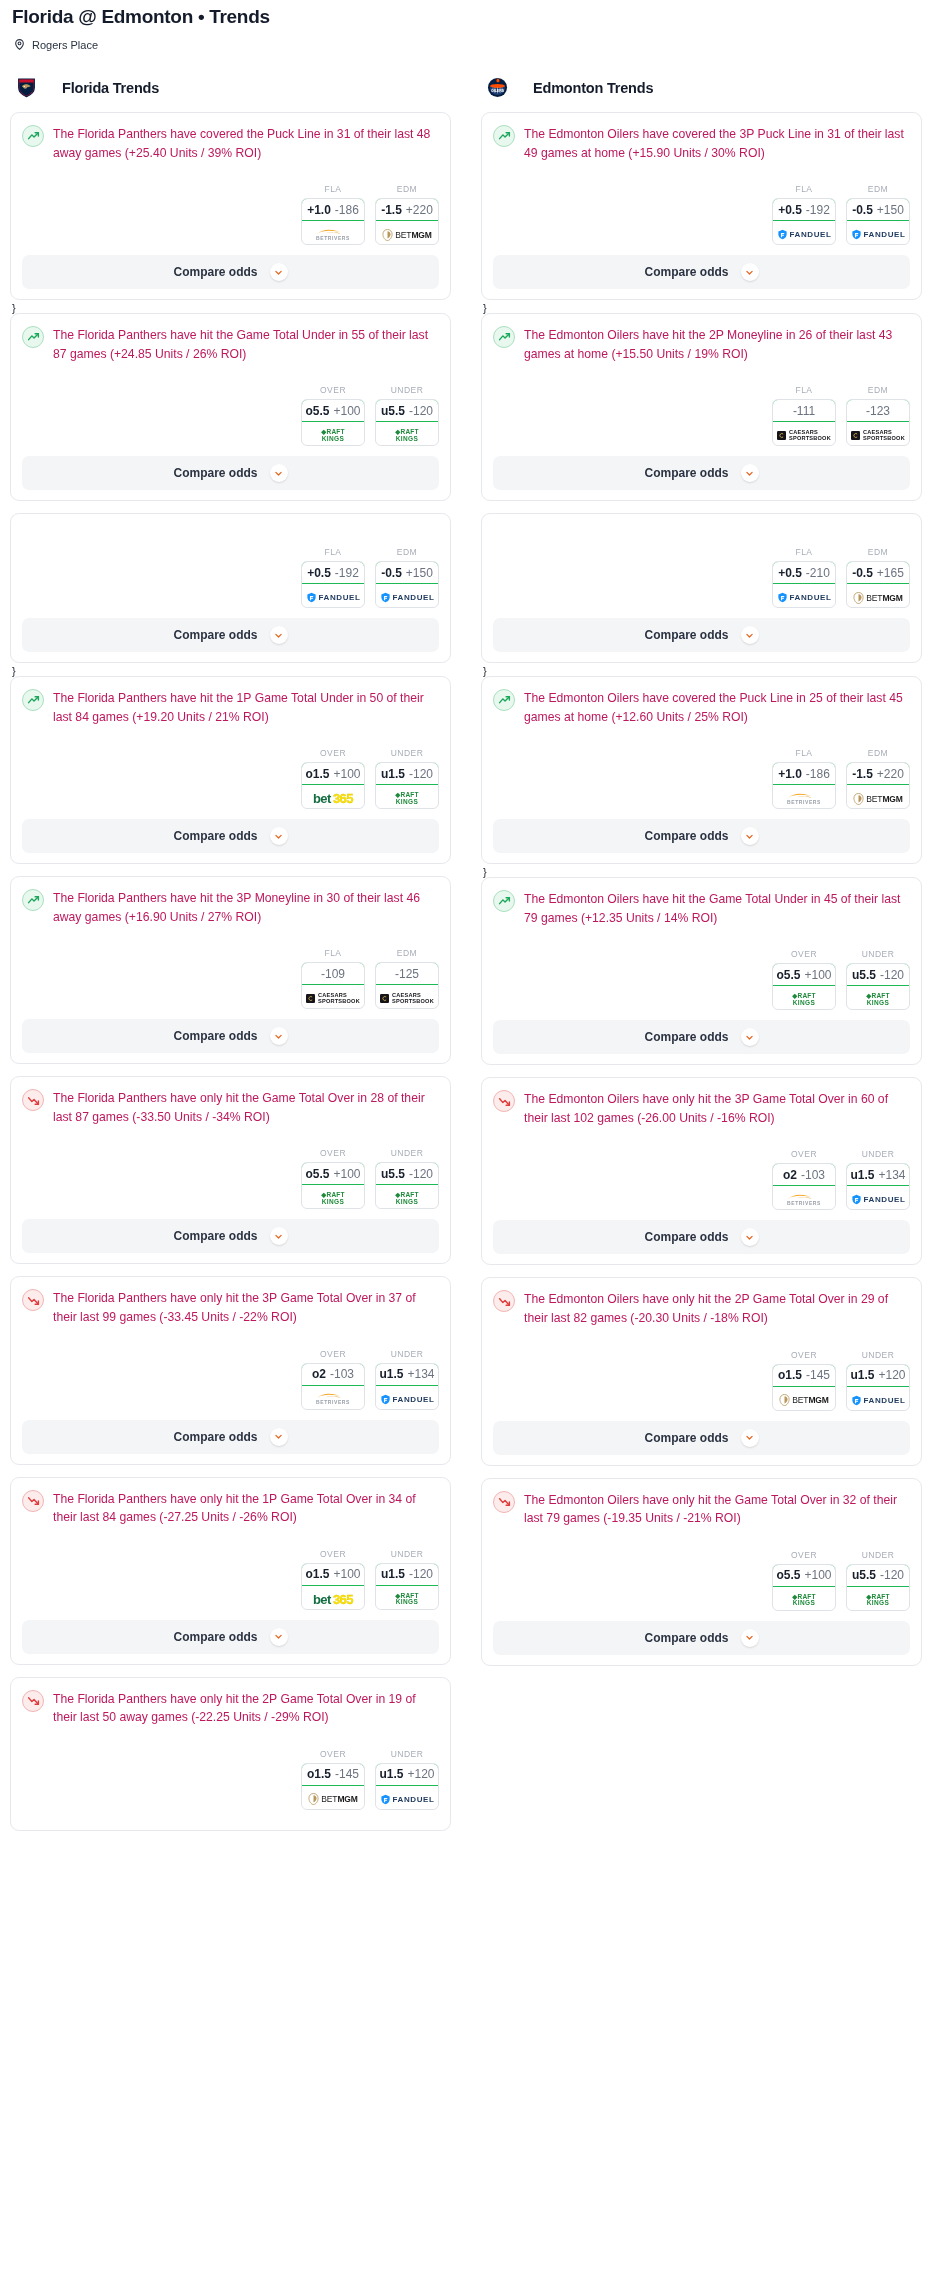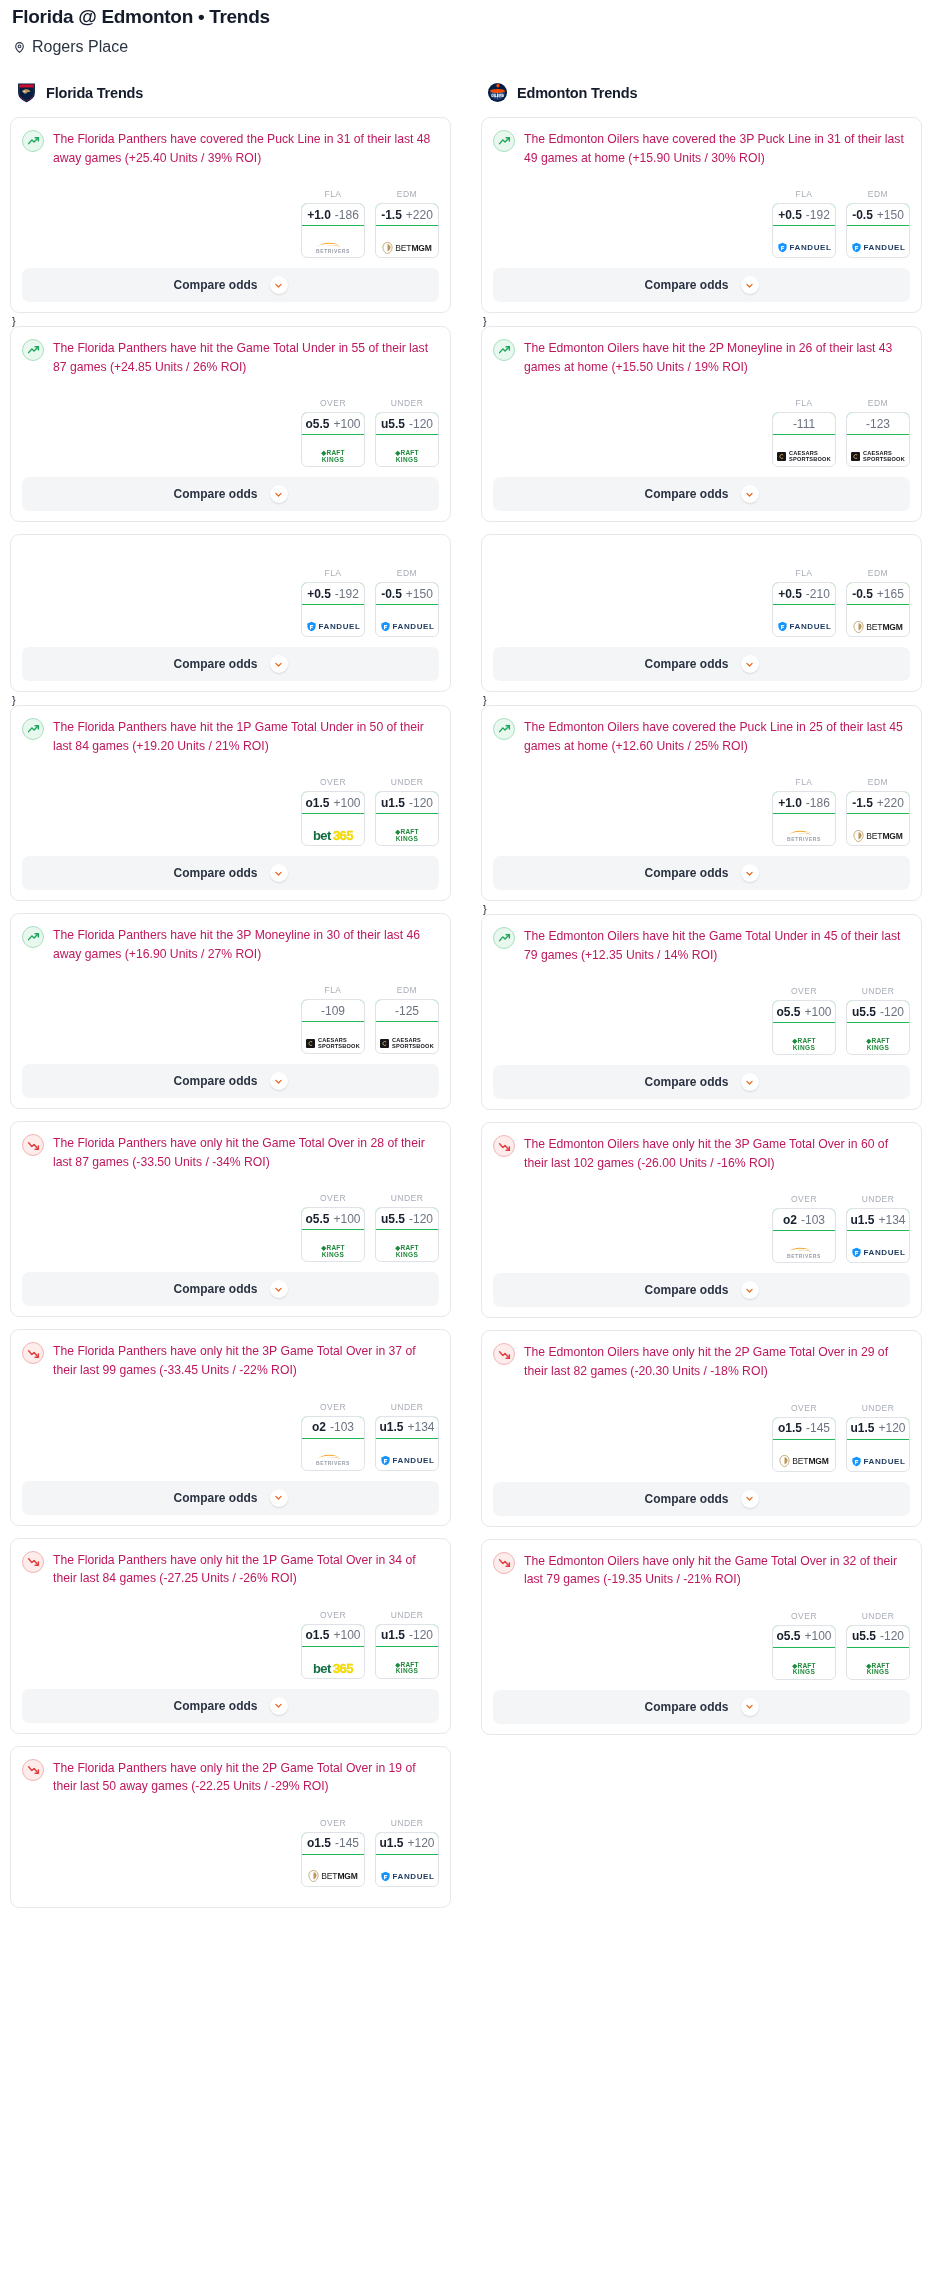--- a/index.html
+++ b/index.html
@@ -20,21 +20,21 @@
     color: #141b2b;
     margin: 0 0 10px 2px;
   }
   .venue-row {
     display: flex;
     align-items: center;
     gap: 6px;
     margin: 0 0 26px 3px;
   }
   .venue-text {
-    font-size: 16px;
+    font-size: 11px;
     color: #2b3443;
   }
   .pin-icon { width: 13px; height: 13px; display: block; flex: 0 0 auto; }
 
   
   .columns {
     display: flex;
     gap: 30px;
     align-items: flex-start;
   }
@@ -44,20 +44,21 @@
     display: flex;
     align-items: center;
     gap: 9px;
     margin: 0 0 14px 6px;
   }
   .col-header-title {
     font-size: 14.5px;
     font-weight: bold;
     color: #141b2b;
     letter-spacing: -0.2px;
+    margin-left: 16px;
   }
   .team-logo { width: 21px; height: 21px; flex: 0 0 auto; display: block; }
 
   
   .card {
     border: 1px solid #e6e8ec;
     border-radius: 9px;
     background: #ffffff;
     padding: 11px 11px 10px 11px;
     margin-bottom: 12px;
@@ -106,21 +107,21 @@
   }
   .odds-box {
     border: 1px solid #dfe2e7;
     border-radius: 6px;
     overflow: hidden;
     background: #fff;
   }
   .odds-value {
     border: 1.5px solid #1db954;
     border-radius: 6px 6px 0 0;
-    margin: -1px -1px 12px -1px;
+    margin: -1px -1px 4px -1px;
     height: 23px;
     display: flex;
     align-items: center;
     justify-content: center;
     gap: 4px;
     background: #fff;
   }
   .odds-line { font-size: 12px; font-weight: bold; color: #181f2d; }
   .odds-price { font-size: 12px; color: #6c7380; font-weight: normal; }
   .book-strip {

